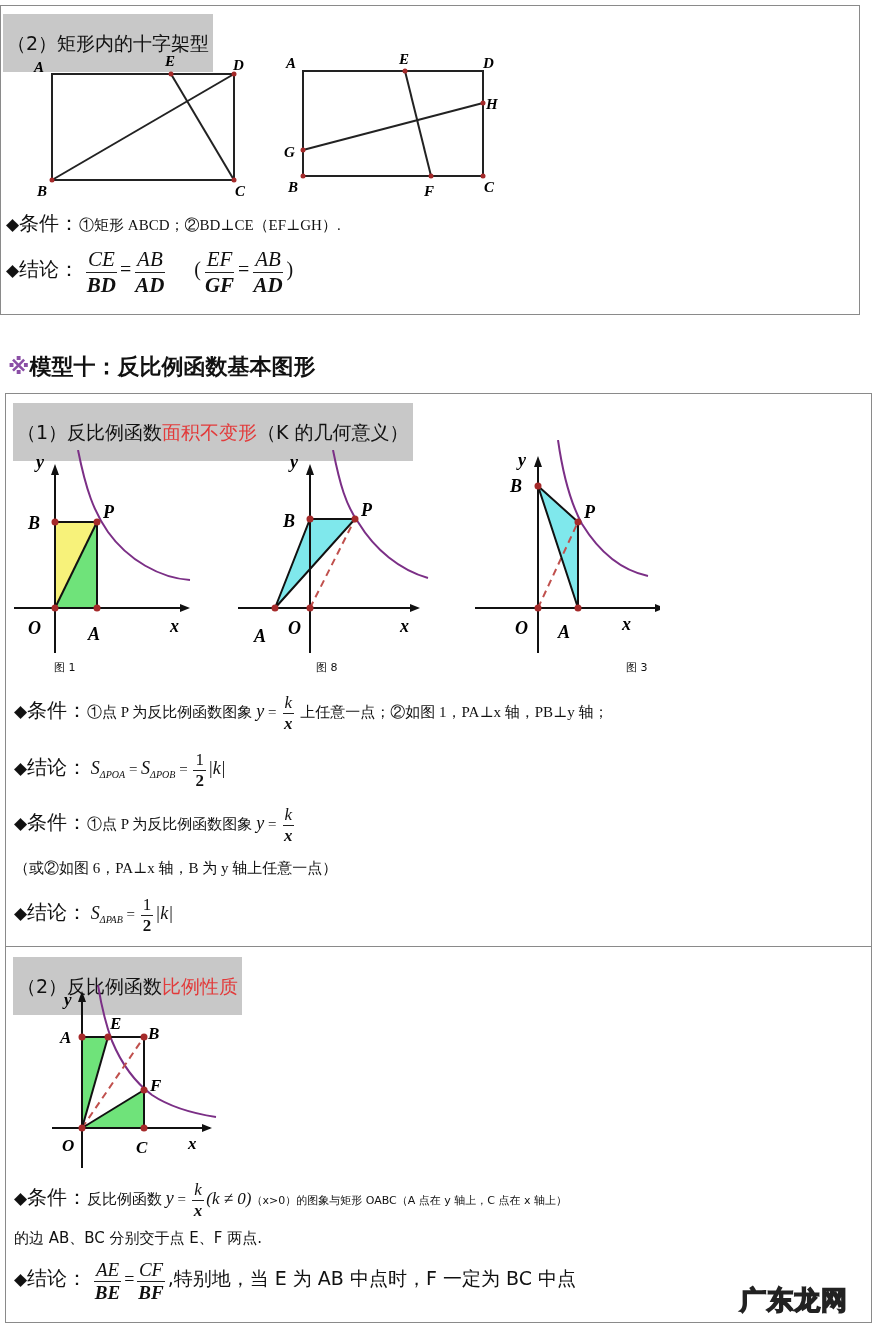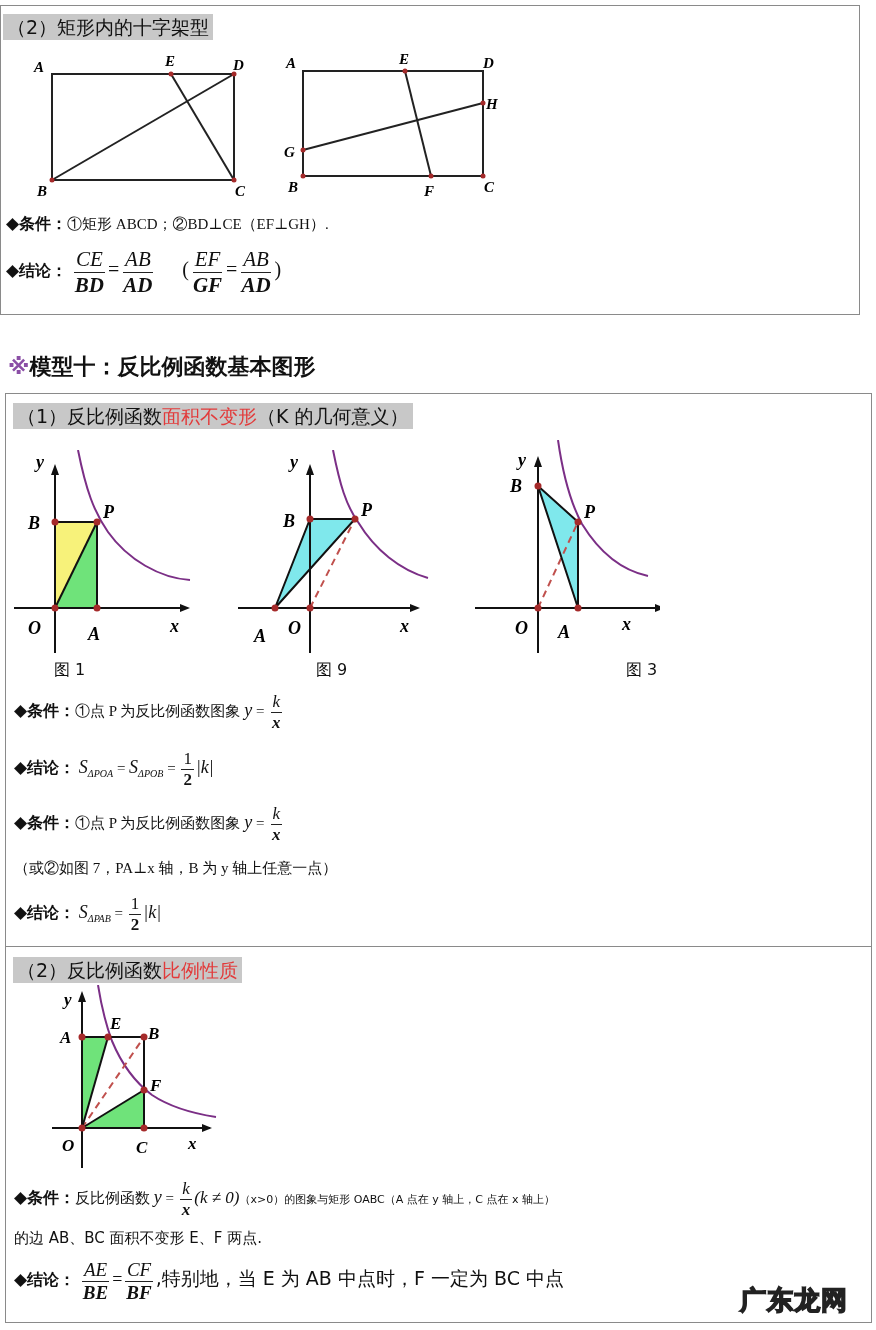--- a/index.html
+++ b/index.html
@@ -1,32 +1,32 @@
 <!DOCTYPE html>
 <html><head>
 <meta charset="utf-8">
 <style>
   html,body{margin:0;padding:0;background:#fff;}
   body{width:876px;height:1330px;position:relative;overflow:hidden;font-family:"DejaVu Sans","Liberation Sans",sans-serif;color:#111;}
   .box{position:absolute;border:1.5px solid #8a8a8a;background:#fff;box-sizing:border-box;}
-  .hl{position:absolute;background:#c8c8c8;font-size:19px;line-height:26px;padding:0 4px;color:#111;white-space:nowrap;}
+  .hl{position:absolute;background:#c8c8c8;font-size:19px;line-height:26px;padding:16px 4px;color:#111;white-space:nowrap;}
   .red{color:#e23a3a;}
   .line{position:absolute;font-size:15px;line-height:20px;white-space:nowrap;font-family:"Liberation Serif","DejaVu Serif",serif;}
   .bullet{font-family:"DejaVu Sans",sans-serif;font-size:17px;}
-  .lab{font-family:"DejaVu Sans",sans-serif;font-weight:bold;font-size:16px;}
+  .lab{font-family:"DejaVu Sans",sans-serif;font-weight:normal;font-size:20px;}
   .frac{display:inline-flex;flex-direction:column;align-items:center;vertical-align:middle;font-style:italic;font-family:"Liberation Serif",serif;margin:0 2px;}
   .frac .n{border-bottom:1px solid #222;padding:0 2px;line-height:1.1;}
   .frac .d{padding:0 2px;line-height:1.15;font-weight:bold;}
   .big .frac{font-size:21px;}
   .it{font-style:italic;font-family:"Liberation Serif",serif;}
   .sub{font-size:10px;vertical-align:-4px;font-style:italic;}
   .section-title{position:absolute;left:8px;top:352px;font-size:22px;font-weight:bold;white-space:nowrap;}
   .section-title .mark{color:#8b4fa6;}
   svg text{font-family:"Liberation Serif","DejaVu Serif",serif;font-style:italic;font-weight:bold;}
-  .figcap{position:absolute;font-size:16px;white-space:nowrap;}
+  .figcap{position:absolute;font-size:11px;white-space:nowrap;}
   .wm{position:absolute;left:740px;top:1283px;font-size:26px;font-weight:bold;color:#0f172a;-webkit-text-stroke:1.5px #222;letter-spacing:1px;font-family:"DejaVu Sans",sans-serif;}
 </style>
 </head>
 <body>
 
 <div class="box" style="left:0;top:5px;width:860px;height:310px;"></div>
 <div class="hl" style="left:3px;top:14px;">（2）矩形内的十字架型</div>
 
 <svg style="position:absolute;left:30px;top:50px;" width="230" height="150">
   <rect x="22" y="24" width="182" height="106" fill="none" stroke="#222" stroke-width="2"></rect>
@@ -131,21 +131,21 @@
   <circle cx="125" cy="69" r="3.5" fill="#a52a2a"></circle>
   <circle cx="45" cy="158" r="3.5" fill="#a52a2a"></circle>
   <circle cx="80" cy="158" r="3.5" fill="#a52a2a"></circle>
   <text x="60" y="18" font-size="18">y</text>
   <text x="131" y="66" font-size="18">P</text>
   <text x="53" y="77" font-size="18">B</text>
   <text x="24" y="192" font-size="18">A</text>
   <text x="58" y="184" font-size="18">O</text>
   <text x="170" y="182" font-size="18">x</text>
 </svg>
-<div class="figcap" style="left:316px;top:660px;">图 9</div>
+<div class="figcap" style="left:316px;top:660px;">图 8</div>
 
 <svg style="position:absolute;left:470px;top:440px;" width="190" height="220">
   <polygon points="68,46 108,82 108,168" fill="#7fe8ec"></polygon>
   <line x1="5" y1="168" x2="195" y2="168" stroke="#111" stroke-width="2"></line>
   <polygon points="195,168 185,164 185,172" fill="#111"></polygon>
   <line x1="68" y1="213" x2="68" y2="22" stroke="#111" stroke-width="2"></line>
   <polygon points="68,16 64,27 72,27" fill="#111"></polygon>
   <path d="M 88 0 C 93 35, 100 62, 112 84 C 128 110, 150 130, 178 136" fill="none" stroke="#7b2f86" stroke-width="2"></path>
   <line x1="68" y1="168" x2="108" y2="82" stroke="#c0504d" stroke-width="2" stroke-dasharray="7,5"></line>
   <polygon points="68,46 108,82 108,168" fill="none" stroke="#111" stroke-width="2"></polygon>
@@ -159,38 +159,38 @@
   <text x="45" y="194" font-size="18">O</text>
   <text x="88" y="198" font-size="18">A</text>
   <text x="152" y="190" font-size="18">x</text>
 </svg>
 <div class="figcap" style="left:626px;top:660px;">图 3</div>
 
 <div class="line" style="left:14px;top:688px;line-height:44px;">
   <span class="bullet">◆</span><span class="lab">条件：</span><span>①点 P 为反比例函数图象 </span><span class="it" style="font-size:18px">y</span><span> = </span><span class="frac" style="font-size:17px">
       <span class="n">k</span>
       <span class="d">x</span>
-    </span>
+    </span><span> 上任意一点；②如图 1，PA⊥x 轴，PB⊥y 轴；</span>
 </div>
 
 <div class="line" style="left:14px;top:745px;line-height:44px;">
   <span class="bullet">◆</span><span class="lab">结论：</span>
   <span class="it" style="font-size:18px">S</span><span class="sub">ΔPOA</span><span> = </span><span class="it" style="font-size:18px">S</span><span class="sub">ΔPOB</span><span> = </span><span class="frac" style="font-size:17px;font-style:normal">
       <span class="n">1</span>
       <span class="d">2</span>
     </span><span class="it" style="font-size:18px">|k|</span>
 </div>
 
 <div class="line" style="left:14px;top:800px;line-height:44px;">
   <span class="bullet">◆</span><span class="lab">条件：</span><span>①点 P 为反比例函数图象 </span><span class="it" style="font-size:18px">y</span><span> = </span><span class="frac" style="font-size:17px">
       <span class="n">k</span>
       <span class="d">x</span>
     </span>
 </div>
-<div class="line" style="left:14px;top:858px;">（或②如图 7，PA⊥x 轴，B 为 y 轴上任意一点）</div>
+<div class="line" style="left:14px;top:858px;">（或②如图 6，PA⊥x 轴，B 为 y 轴上任意一点）</div>
 
 <div class="line" style="left:14px;top:890px;line-height:44px;">
   <span class="bullet">◆</span><span class="lab">结论：</span>
   <span class="it" style="font-size:18px">S</span><span class="sub">ΔPAB</span><span> = </span><span class="frac" style="font-size:17px;font-style:normal">
       <span class="n">1</span>
       <span class="d">2</span>
     </span><span class="it" style="font-size:18px">|k|</span>
 </div>
 
 <div class="hl" style="left:13px;top:957px;">
@@ -224,21 +224,21 @@
   <text x="96" y="168" font-size="17">C</text>
   <text x="148" y="164" font-size="17">x</text>
 </svg>
 
 <div class="line" style="left:14px;top:1175px;line-height:44px;">
   <span class="bullet">◆</span><span class="lab">条件：</span><span>反比例函数 </span><span class="it" style="font-size:18px">y</span><span> = </span><span class="frac" style="font-size:17px">
       <span class="n">k</span>
       <span class="d">x</span>
     </span><span class="it" style="font-size:17px">(k ≠ 0)</span><span style="font-family:'DejaVu Sans',sans-serif;font-size:11px">（x&gt;0）的图象与矩形 OABC（A 点在 y 轴上，C 点在 x 轴上）</span>
 </div>
-<div class="line" style="left:14px;top:1228px;font-family:'DejaVu Sans',sans-serif;">的边 AB、BC 面积不变形 E、F 两点.</div>
+<div class="line" style="left:14px;top:1228px;font-family:'DejaVu Sans',sans-serif;">的边 AB、BC 分别交于点 E、F 两点.</div>
 <div class="line big" style="left:14px;top:1252px;line-height:52px;">
   <span class="bullet">◆</span><span class="lab">结论：</span>
   <span class="frac" style="font-size:19px">
       <span class="n">AE</span>
       <span class="d">BE</span>
     </span><span style="font-size:18px">=</span><span class="frac" style="font-size:19px">
       <span class="n">CF</span>
       <span class="d">BF</span>
     </span><span style="font-family:'DejaVu Sans',sans-serif;font-size:19px">,特别地，当 E 为 AB 中点时，F 一定为 BC 中点</span>
 </div>

